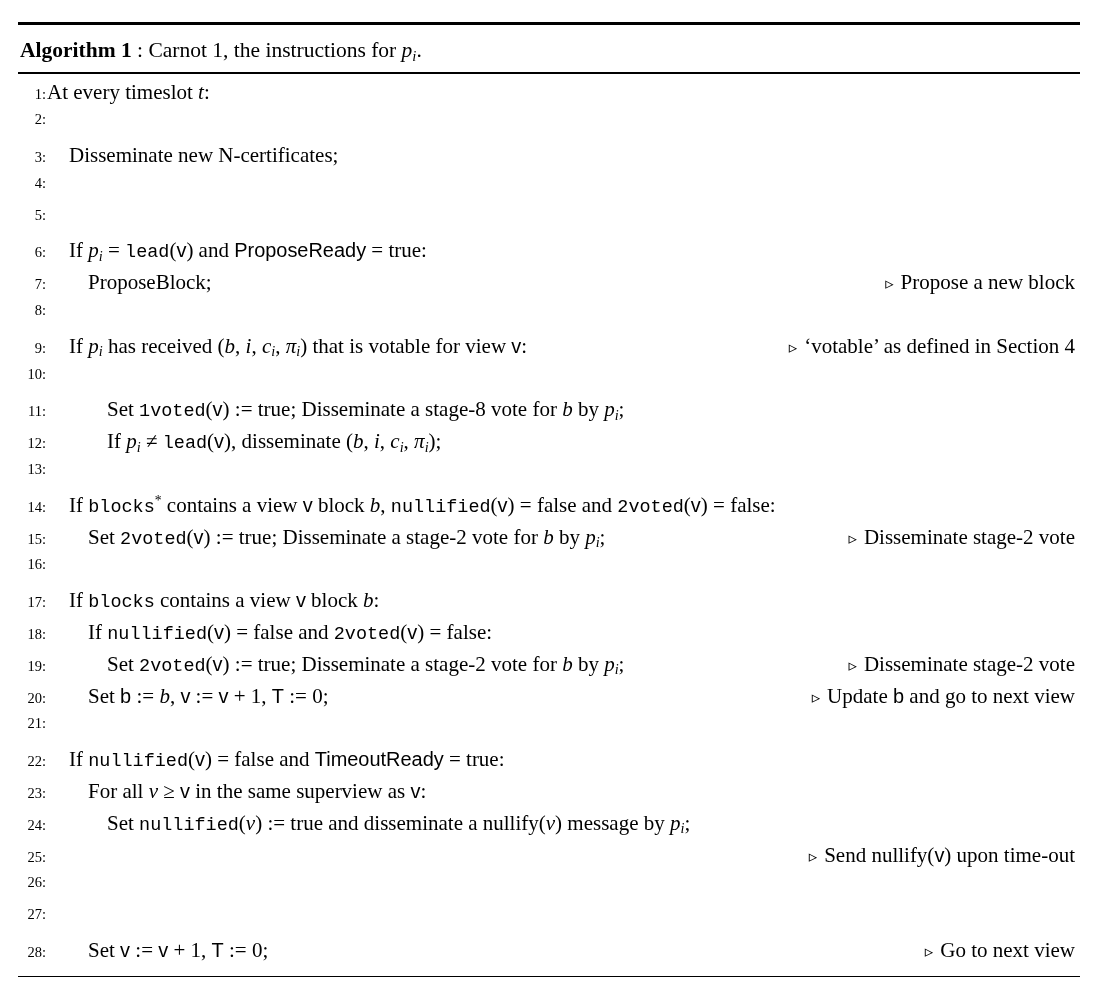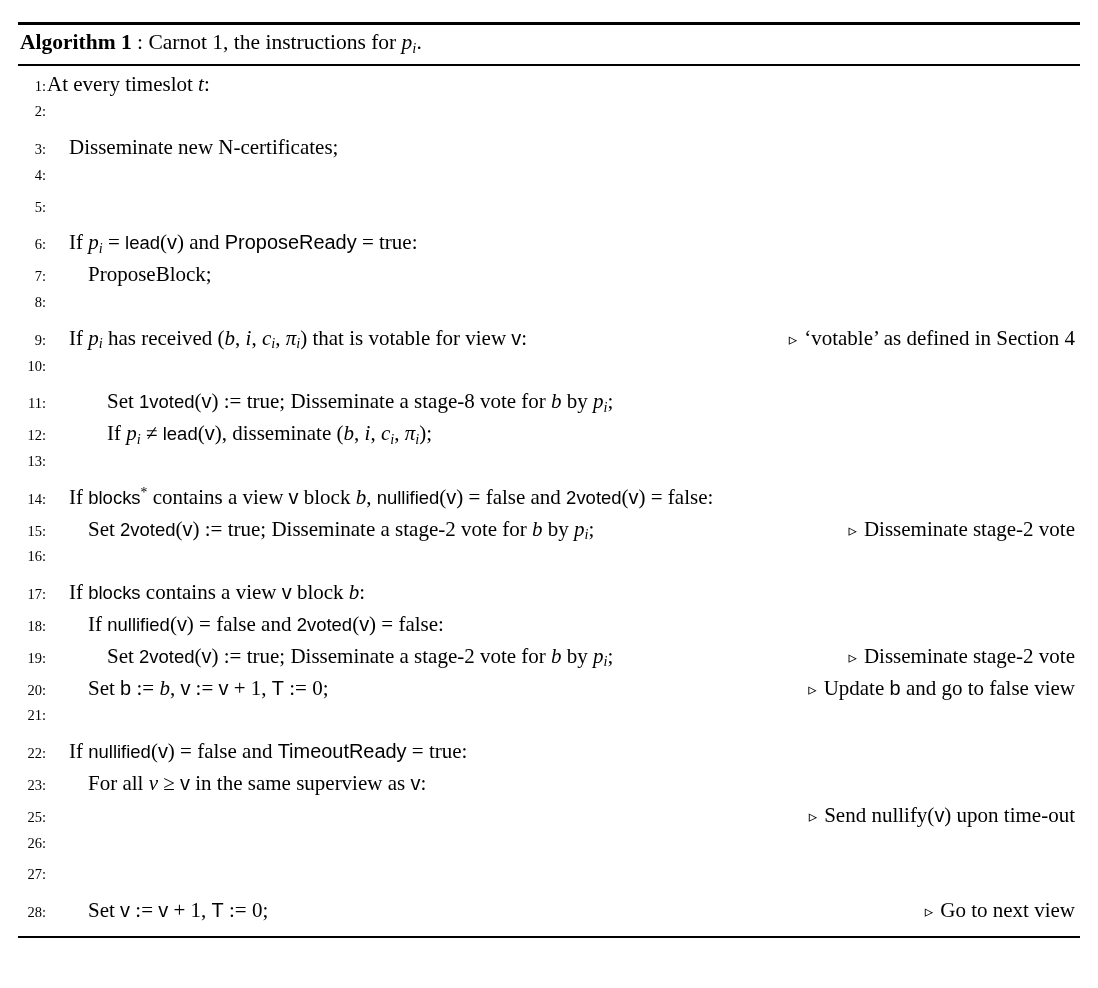--- a/index.html
+++ b/index.html
@@ -2,35 +2,35 @@
 <html><head>
 <meta charset="utf-8">
 <style>
   html,body{margin:0;padding:0;background:#ffffff;}
   .page{position:relative;width:1098px;height:988px;background:#ffffff;color:#000;
         font-family:"Liberation Serif",serif;overflow:hidden;}
   .algo{position:absolute;left:18px;right:18px;top:22px;}
   .rule{background:#000;}
   .rule.thick{height:3px;}
   .rule.thin{height:1.5px;}
-  .algo-header{font-size:21.5px;padding:4px 0 7px 2px;line-height:26px;}
+  .algo-header{font-size:21.5px;padding:12px 0 7px 2px;line-height:26px;}
   .algo-label{font-weight:bold;}
   .algo-body{padding:6px 0 6px 0;}
   .line{display:flex;align-items:baseline;height:31.8px;font-size:21px;padding-right:5px;}
   .num{flex:none;width:28px;text-align:right;font-size:14.5px;color:#000;}
   .code{margin-left:1px;white-space:nowrap;}
   .ind0{padding-left:0;}
   .ind1{padding-left:22px;}
   .ind2{padding-left:41px;}
   .ind3{padding-left:60px;}
   .comment{margin-left:auto;white-space:nowrap;padding-left:14px;}
   .marker{font-family:"DejaVu Sans",sans-serif;font-size:0.80em;padding-right:7px;}
   .r{font-style:normal;}
   .it{font-style:italic;}
-  .mono{font-family:Liberation Sans, sans-serif;font-size:0.88em;}
+  .mono{font-family:Liberation Mono, monospace;font-size:0.88em;}
   .sans{font-family:"Liberation Sans",sans-serif;font-size:0.95em;}
   .sub{font-style:italic;font-size:0.68em;position:relative;top:0.25em;font-family:"Liberation Serif",serif;}
   .sup{font-size:0.65em;vertical-align:0.5em;}
 </style>
 </head>
 <body>
 
 <div class="page">
   <div class="algo">
     <div class="rule thick"></div>
@@ -58,20 +58,21 @@
           <span class="num">5:</span>
           <span class="code ind1"></span>
         </div>
         <div class="line">
           <span class="num">6:</span>
           <span class="code ind1"><span class="r">If </span><span class="it">p</span><span class="sub">i</span><span class="r"> = </span><span class="mono">lead</span><span class="r">(</span><span class="sans">v</span><span class="r">) and </span><span class="sans">ProposeReady</span><span class="r"> = true:</span></span>
         </div>
         <div class="line">
           <span class="num">7:</span>
           <span class="code ind2"><span class="r">ProposeBlock;</span></span>
+          <span class="comment"><span class="marker">▹</span><span class="r">Propose a new block</span></span>
         </div>
         <div class="line">
           <span class="num">8:</span>
           <span class="code ind1"></span>
         </div>
         <div class="line">
           <span class="num">9:</span>
           <span class="code ind1"><span class="r">If </span><span class="it">p</span><span class="sub">i</span><span class="r"> has received (</span><span class="it">b</span><span class="r">, </span><span class="it">i</span><span class="r">, </span><span class="it">c</span><span class="sub">i</span><span class="r">, </span><span class="it">π</span><span class="sub">i</span><span class="r">) that is votable for view </span><span class="sans">v</span><span class="r">:</span></span>
           <span class="comment"><span class="marker">▹</span><span class="r">‘votable’ as defined in Section 4</span></span>
         </div>
@@ -112,33 +113,37 @@
           <span class="code ind2"><span class="r">If </span><span class="mono">nullified</span><span class="r">(</span><span class="sans">v</span><span class="r">) = false and </span><span class="mono">2voted</span><span class="r">(</span><span class="sans">v</span><span class="r">) = false:</span></span>
         </div>
         <div class="line">
           <span class="num">19:</span>
           <span class="code ind3"><span class="r">Set </span><span class="mono">2voted</span><span class="r">(</span><span class="sans">v</span><span class="r">) := true; Disseminate a stage-2 vote for </span><span class="it">b</span><span class="r"> by </span><span class="it">p</span><span class="sub">i</span><span class="r">;</span></span>
           <span class="comment"><span class="marker">▹</span><span class="r">Disseminate stage-2 vote</span></span>
         </div>
         <div class="line">
           <span class="num">20:</span>
           <span class="code ind2"><span class="r">Set </span><span class="sans">b</span><span class="r"> := </span><span class="it">b</span><span class="r">, </span><span class="sans">v</span><span class="r"> := </span><span class="sans">v</span><span class="r"> + 1, </span><span class="sans">T</span><span class="r"> := 0;</span></span>
-          <span class="comment"><span class="marker">▹</span><span class="r">Update </span><span class="sans">b</span><span class="r"> and go to false view</span></span>
+          <span class="comment"><span class="marker">▹</span><span class="r">Update </span><span class="sans">b</span><span class="r"> and go to next view</span></span>
         </div>
         <div class="line">
           <span class="num">21:</span>
           <span class="code ind1"></span>
         </div>
         <div class="line">
           <span class="num">22:</span>
           <span class="code ind1"><span class="r">If </span><span class="mono">nullified</span><span class="r">(</span><span class="sans">v</span><span class="r">) = false and </span><span class="sans">TimeoutReady</span><span class="r"> = true:</span></span>
         </div>
         <div class="line">
           <span class="num">23:</span>
           <span class="code ind2"><span class="r">For all </span><span class="it">v</span><span class="r"> ≥ </span><span class="sans">v</span><span class="r"> in the same superview as </span><span class="sans">v</span><span class="r">:</span></span>
+        </div>
+        <div class="line">
+          <span class="num">24:</span>
+          <span class="code ind3"><span class="r">Set </span><span class="mono">nullified</span><span class="r">(</span><span class="it">v</span><span class="r">) := true and disseminate a nullify(</span><span class="it">v</span><span class="r">) message by </span><span class="it">p</span><span class="sub">i</span><span class="r">;</span></span>
         </div>
         <div class="line">
           <span class="num">25:</span>
           <span class="code ind1"></span>
           <span class="comment"><span class="marker">▹</span><span class="r">Send nullify(</span><span class="sans">v</span><span class="r">) upon time-out</span></span>
         </div>
         <div class="line">
           <span class="num">26:</span>
           <span class="code ind1"></span>
         </div>

